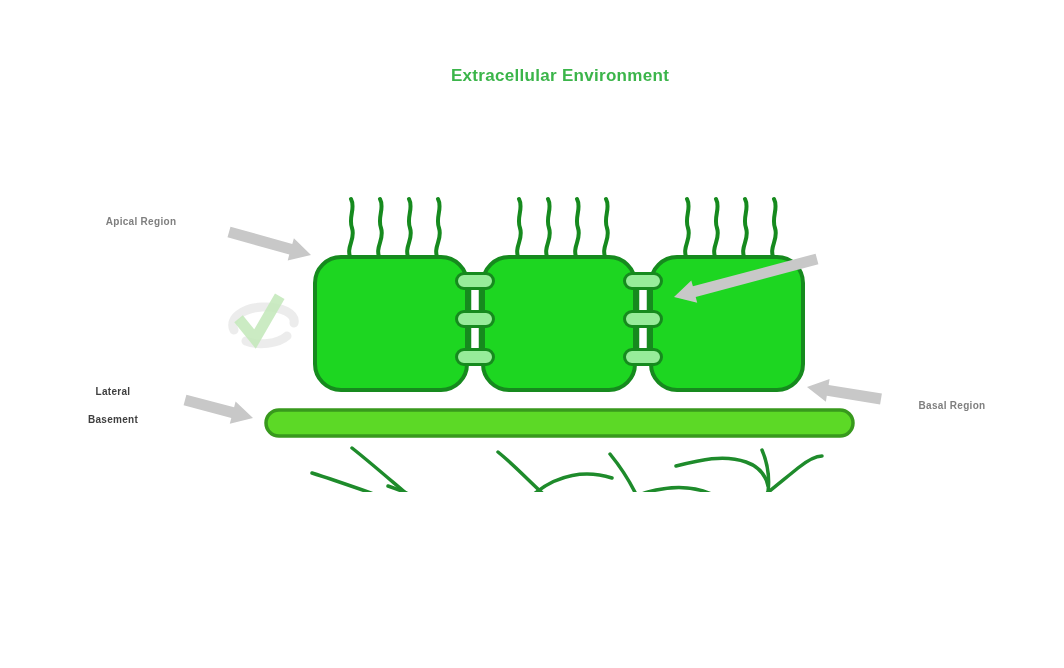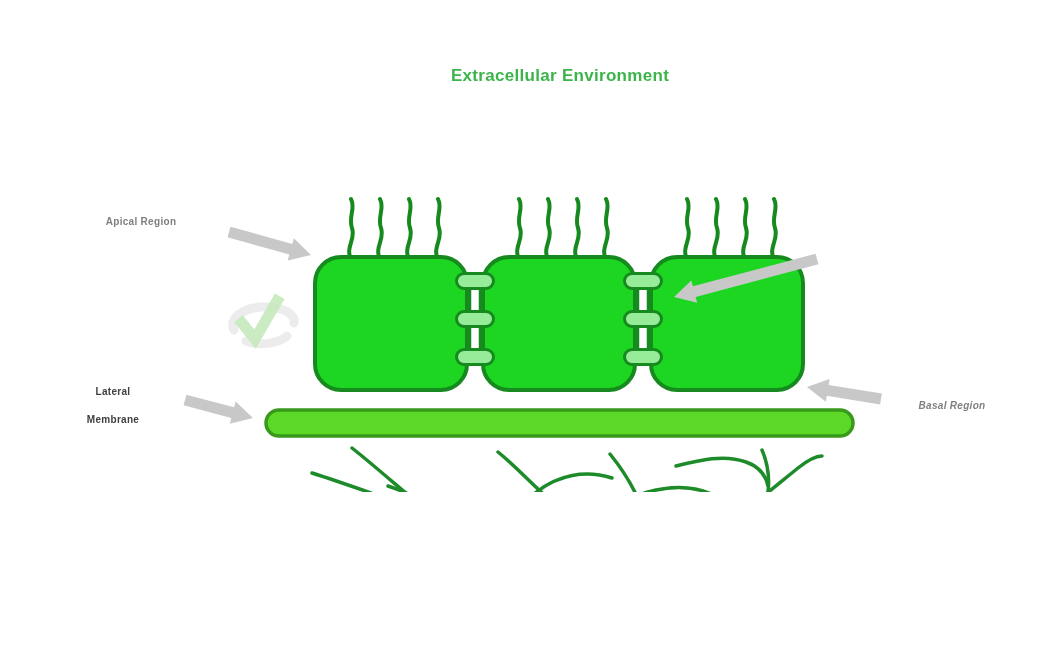--- a/index.html
+++ b/index.html
@@ -112,19 +112,19 @@
 
   <div class="label green title" style="left:560px;top:62px;">
     <div>Extracellular Environment</div>
   </div>
 
   <div class="label gray" style="left:141px;top:208px;">Apical Region</div>
 
 
   <div class="label dark" style="left:113px;top:378px;">
     <div>Lateral</div>
-    <div>Membrane</div>
+    <div>Basement</div>
   </div>
 
-  <div class="label gray" style="left:952px;top:392px;font-style:italic;">Basal Region</div>
+  <div class="label gray" style="left:952px;top:392px;">Basal Region</div>
 
 
 </div>
 
 </body></html>

